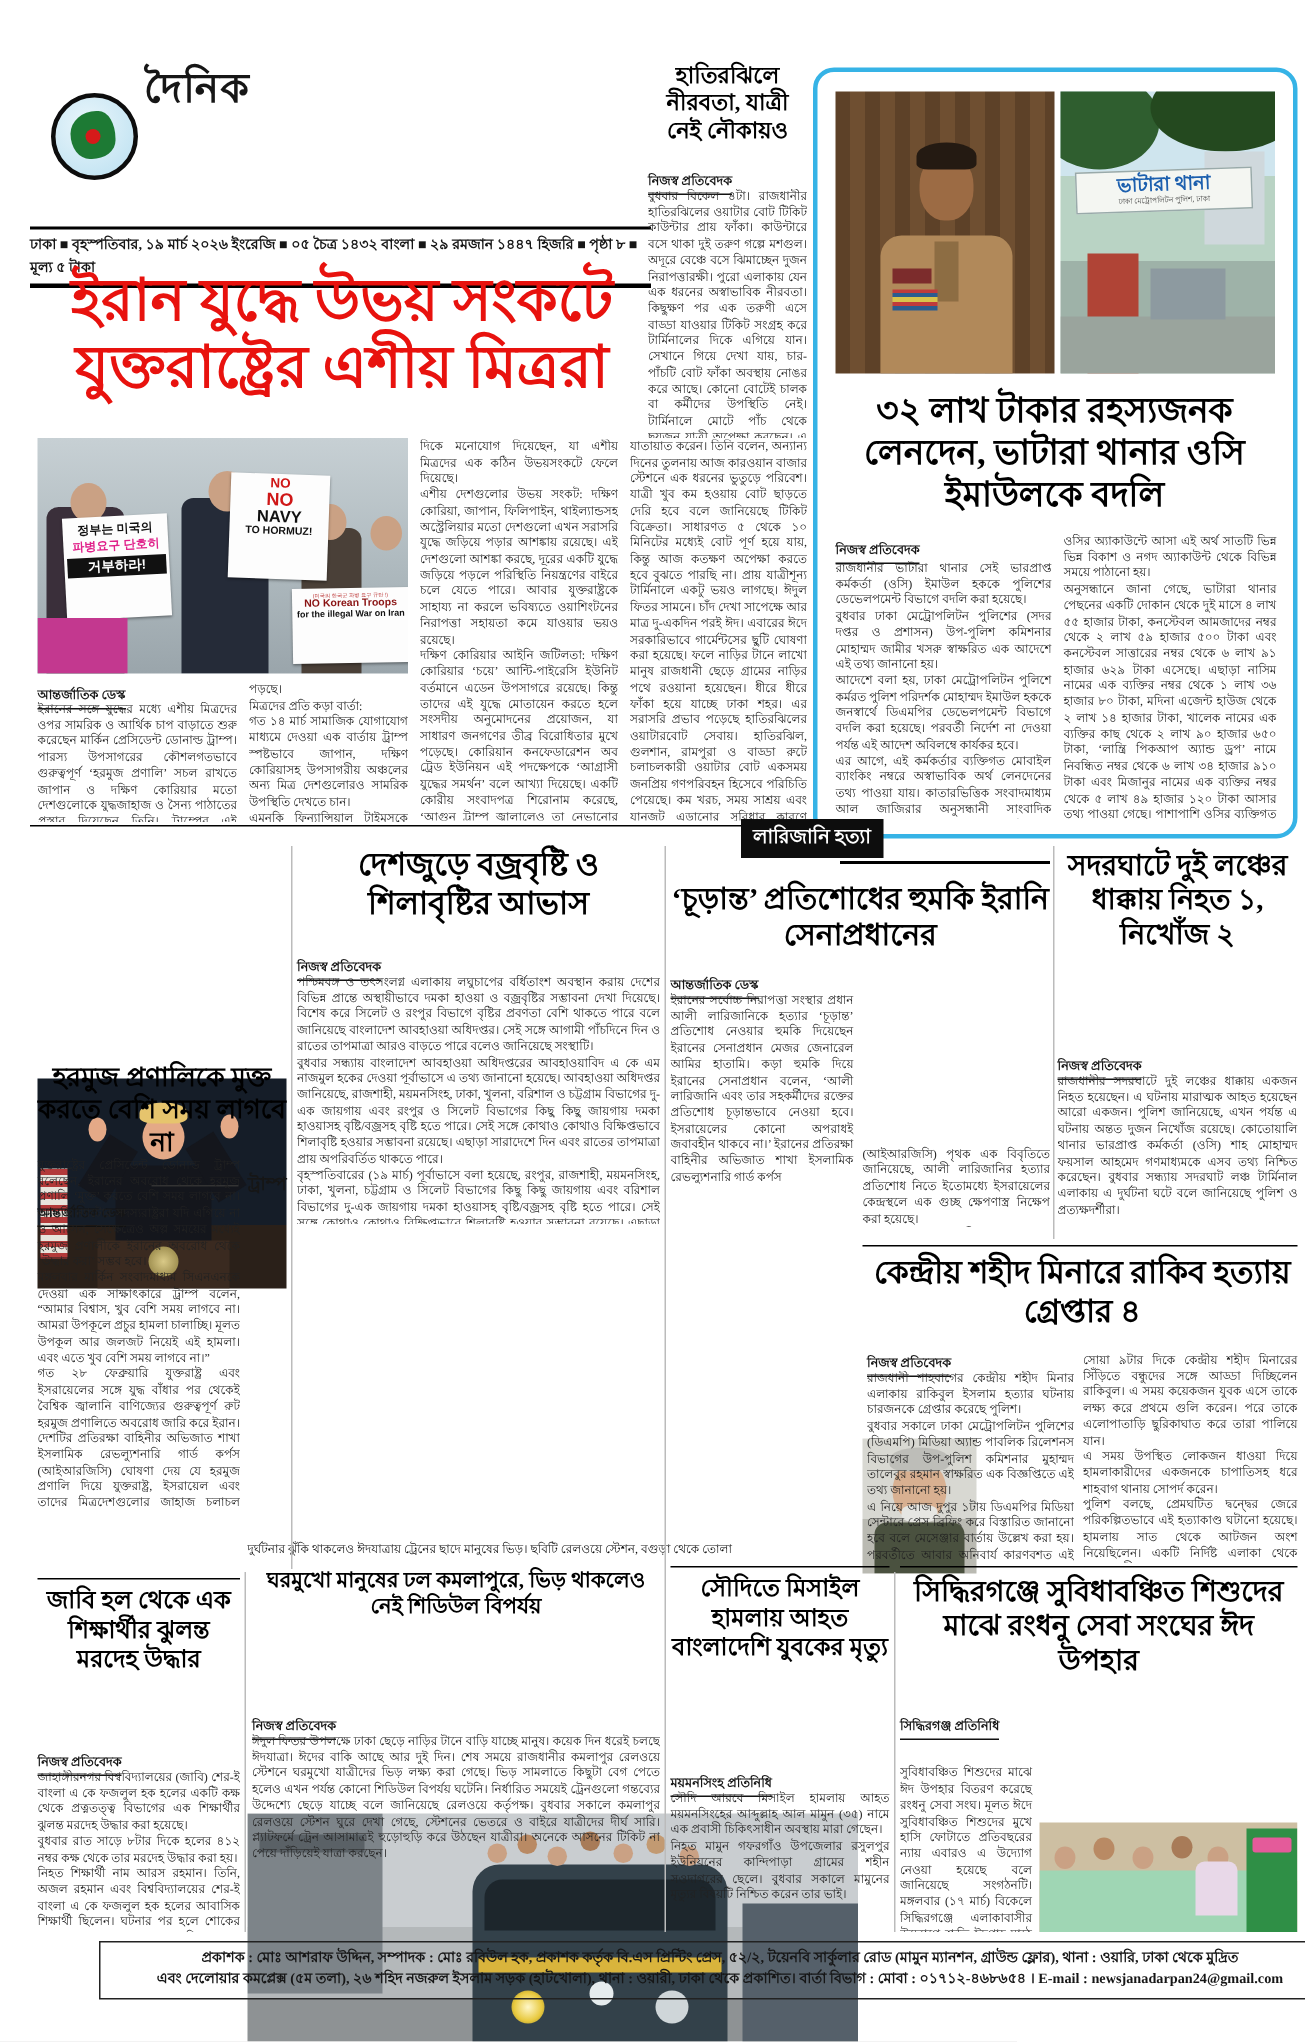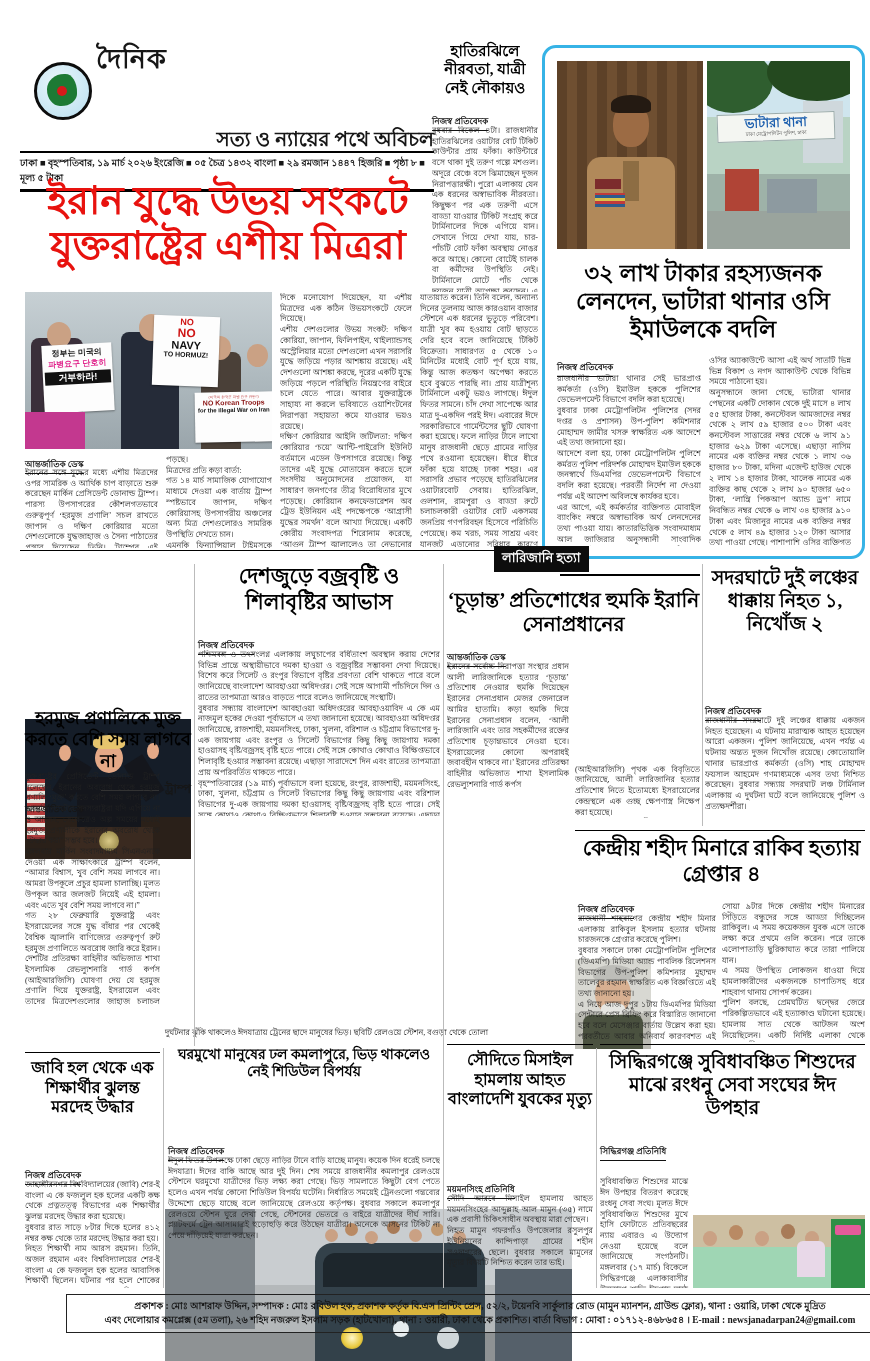--- a/index.html
+++ b/index.html
@@ -52,21 +52,20 @@
 
 <div class="page">
 
   <div class="abs brand-top" style="left:96px;top:38px;">দৈনিক</div>
   <div class="abs brand-main" style="left:34px;top:62px;">
     <span class="emblem">
         <span class="map"></span>
         <span class="dot"></span>
       </span>
   </div>
-  <div class="abs tagline" style="left:140px;top:124px;width:294px;">সত্য ও ন্যায়ের পথে অবিচল</div>
   <div class="abs dateline" style="left:20px;top:151px;width:414px;">ঢাকা ■ বৃহস্পতিবার, ১৯ মার্চ ২০২৬ ইংরেজি ■ ০৫ চৈত্র ১৪৩২ বাংলা ■ ২৯ রমজান ১৪৪৭ হিজরি ■ পৃষ্ঠা ৮ ■ মূল্য ৫ টাকা</div>
 
   <div class="abs mainhead" style="left:22px;top:179px;width:412px;">ইরান যুদ্ধে উভয় সংকটে যুক্তরাষ্ট্রের এশীয় মিত্ররা</div>
 
   <div class="abs photo ph-protest" style="left:25px;top:292px;width:247px;height:157px;">
     <div class="person" style="left:6px;top:46px;width:52px;height:111px;background:#3a2f3a;"></div>
     <div class="head" style="left:22px;top:30px;width:24px;height:26px;"></div>
     <div class="person" style="left:96px;top:40px;width:58px;height:117px;background:#252b38;"></div>
     <div class="head" style="left:114px;top:22px;width:25px;height:27px;"></div>
     <div class="person" style="left:176px;top:60px;width:40px;height:97px;background:#4a4038;"></div>

